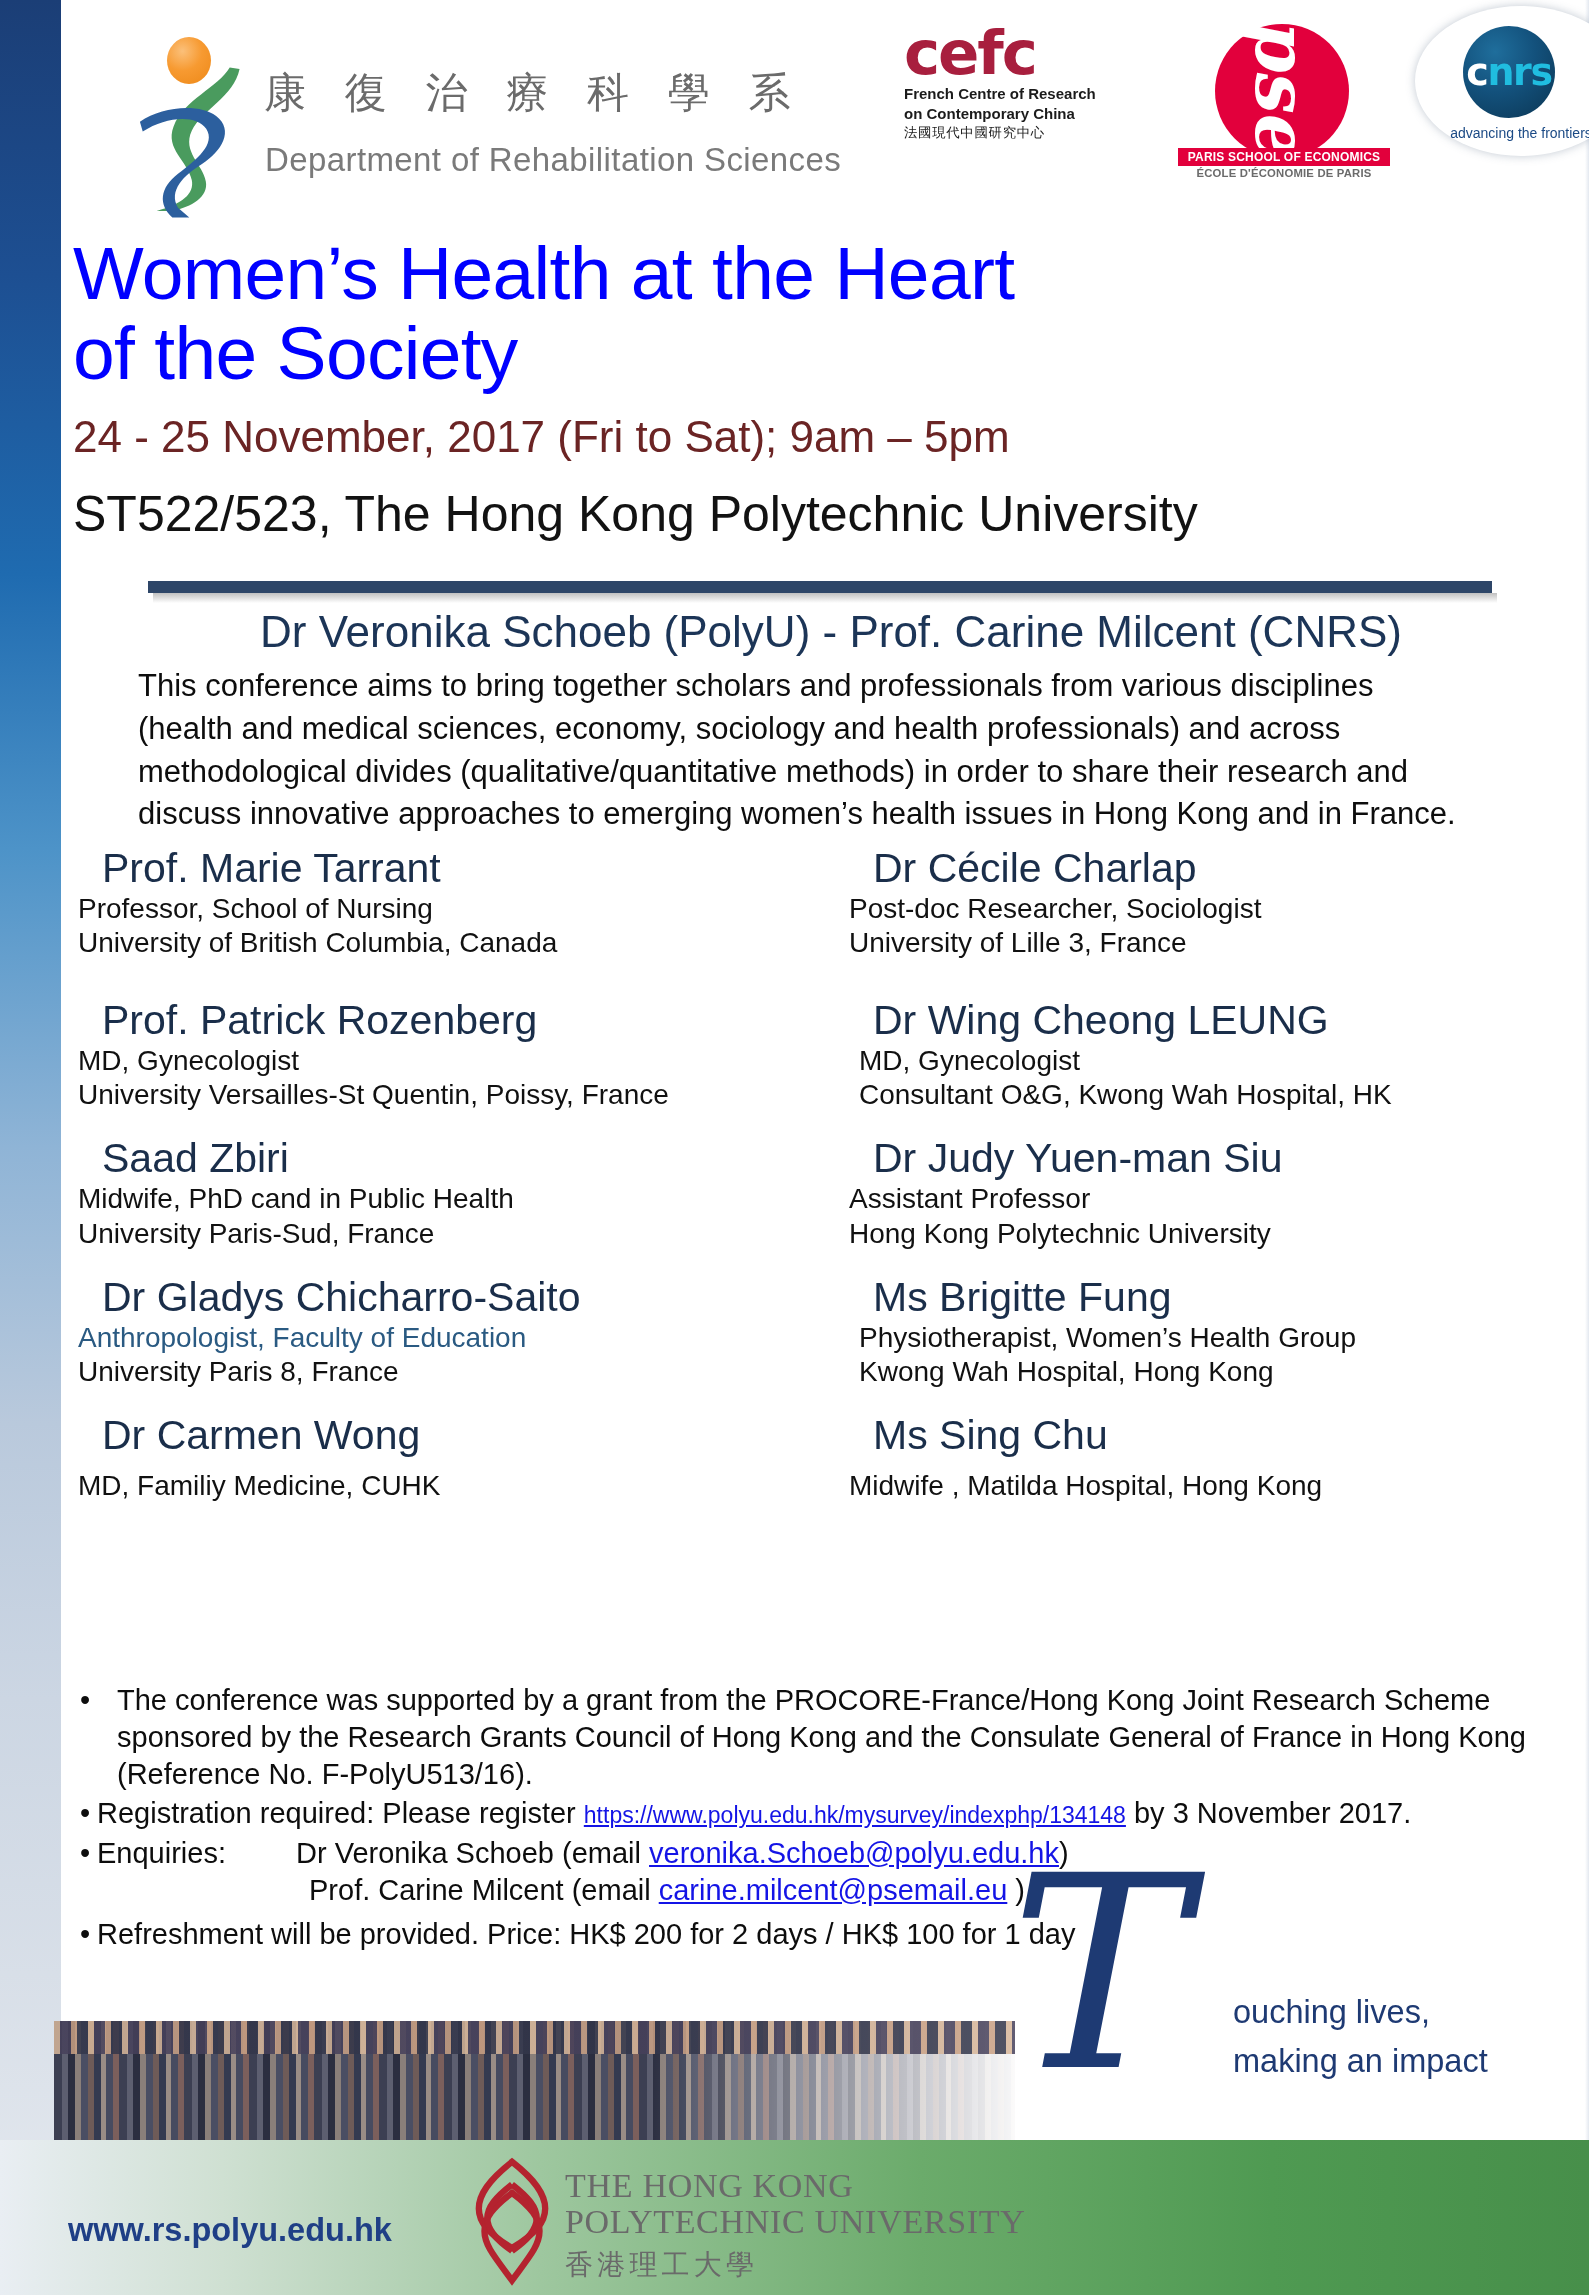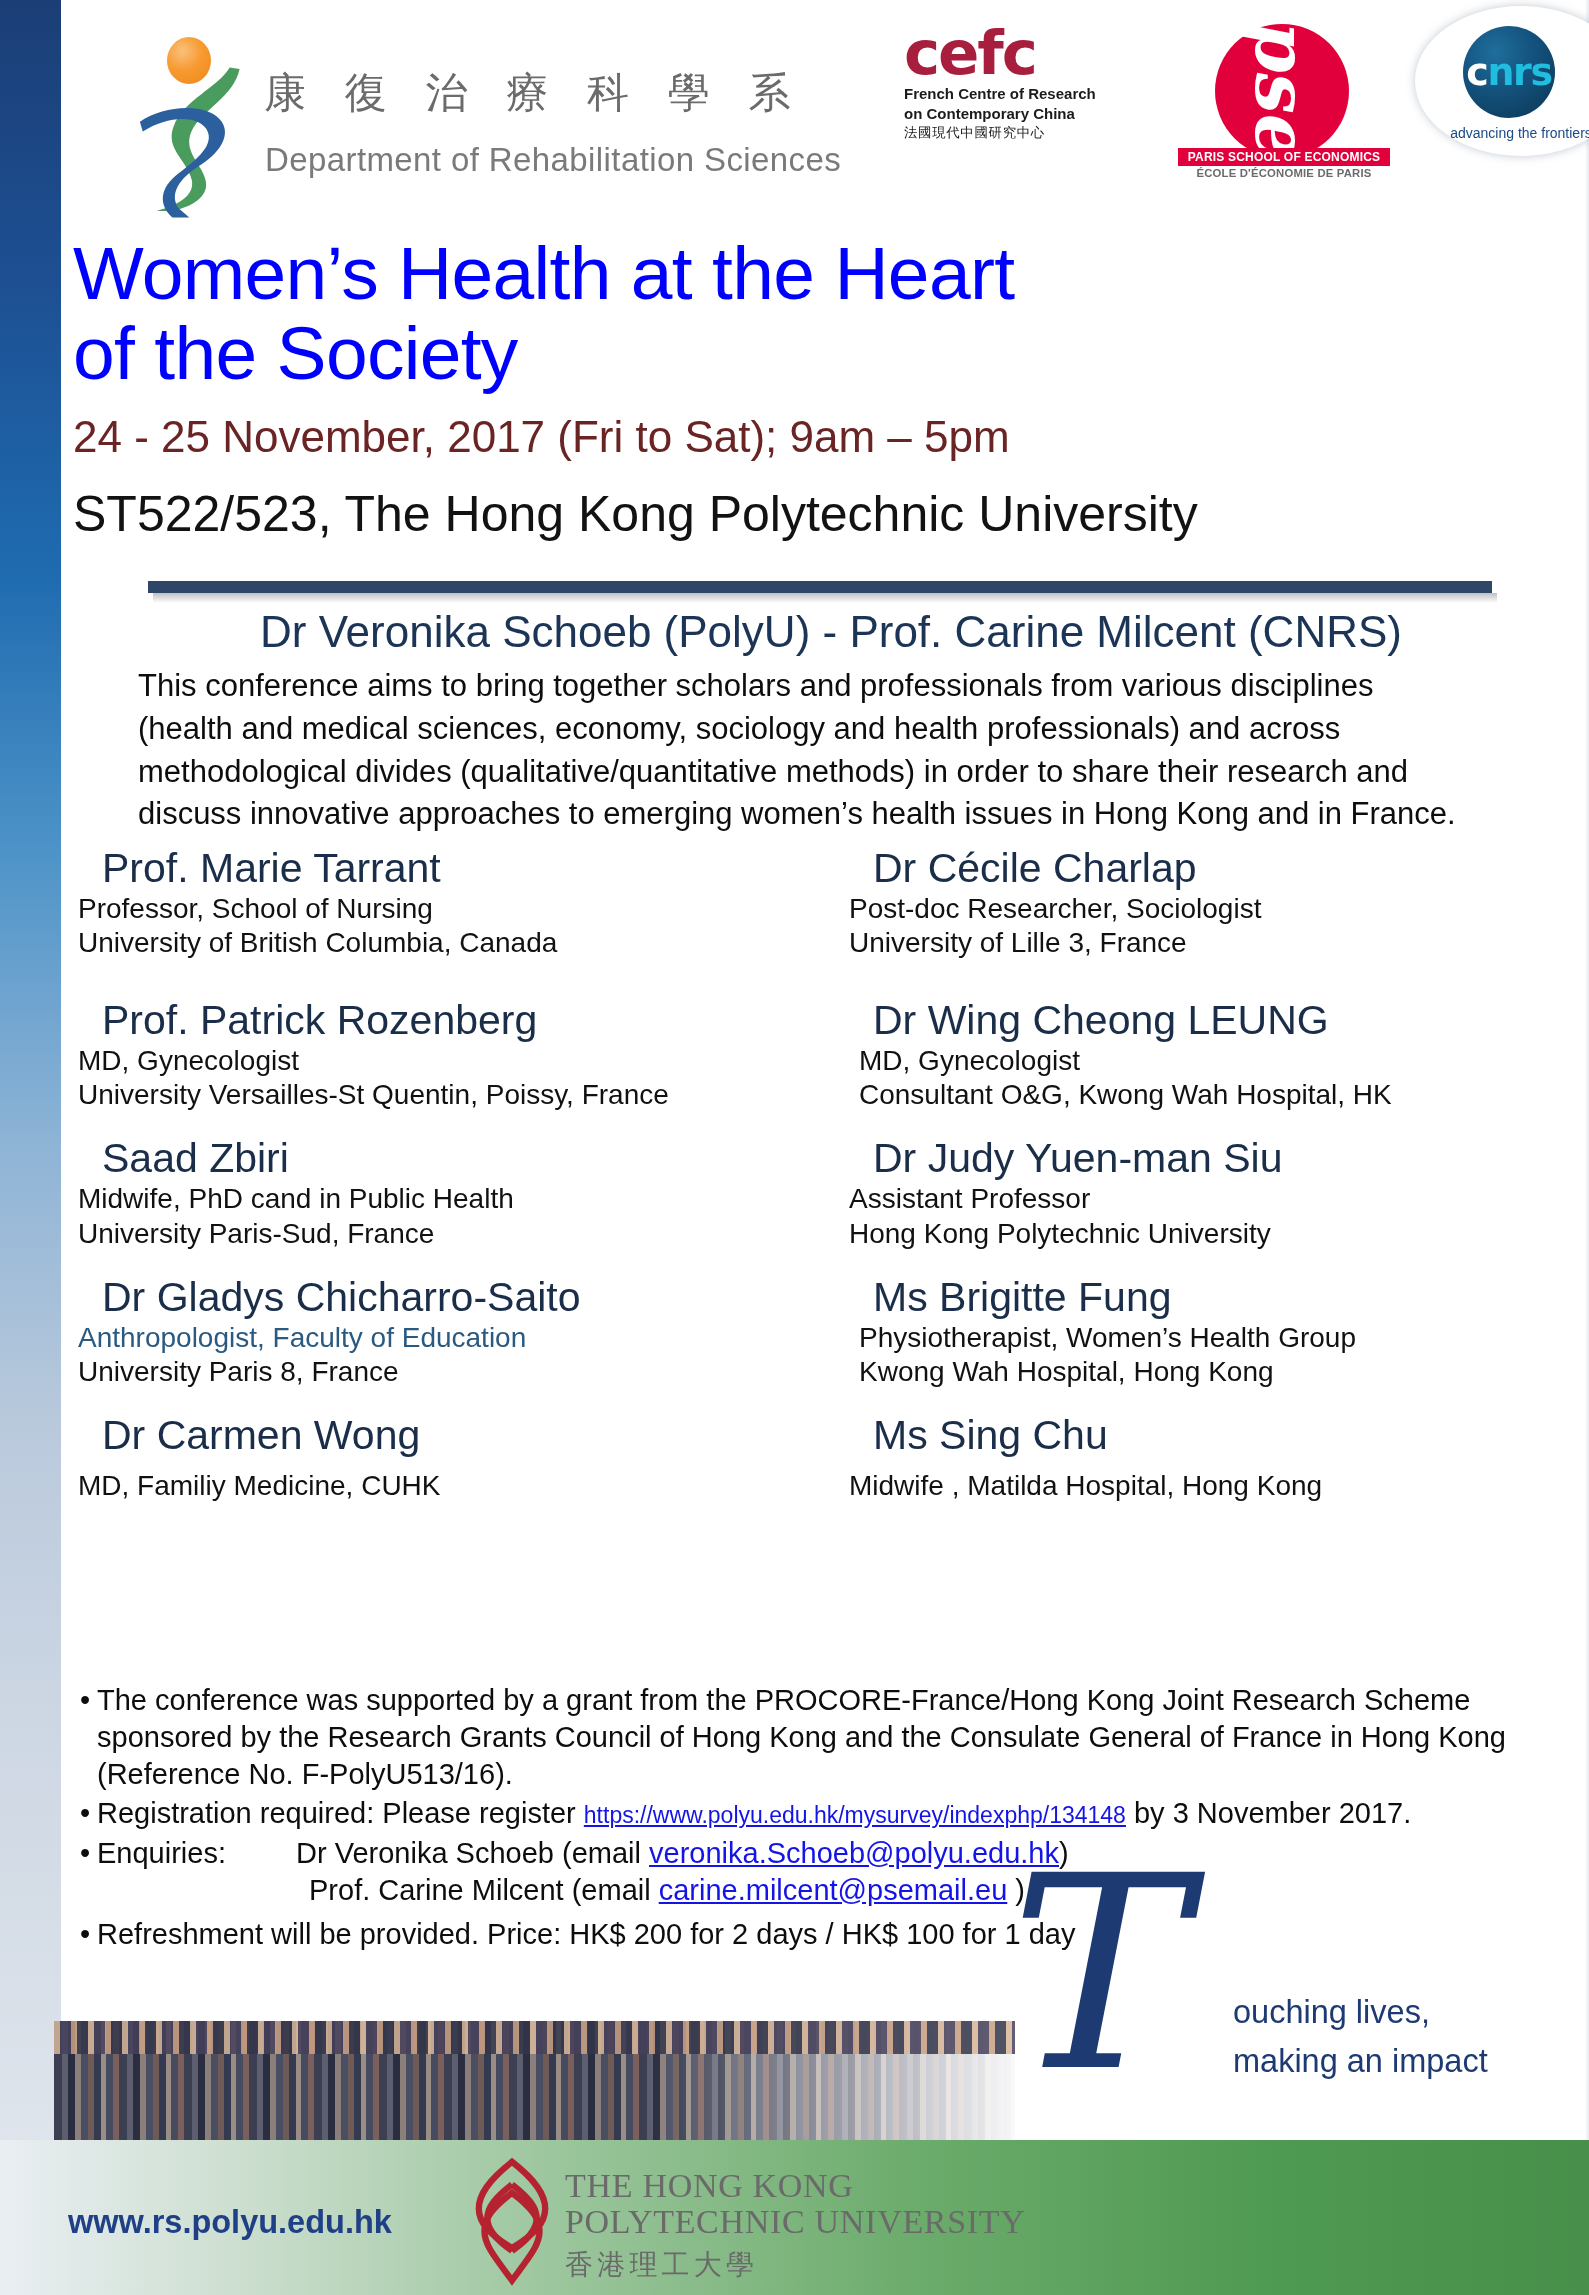--- a/index.html
+++ b/index.html
@@ -337,21 +337,21 @@
     display: flex;
     margin-bottom: 2.8px;
   }
   .note-bullet {
     width: 24px;
     flex: 0 0 24px;
     text-align: center;
     line-height: 1.27;
   }
   .note-body { flex: 1 1 auto; }
-  .note-body .sub { display: block; }
+  .note-body .sub { display: block; margin-left: 20px; }
   .note-body .indent3 { padding-left: 212px; display: block; }
 
   a.link, .link {
     color: #1414e6;
     text-decoration: underline;
   }
   .link-small {
     font-size: 23px;
     color: #1414e6;
     text-decoration: underline;
@@ -428,21 +428,21 @@
     background: linear-gradient(to right,
       #e9eef3 0%,
       #cfe0d2 14%,
       #9ec79f 34%,
       #6bab6b 58%,
       #4f9a52 80%,
       #478f4a 100%);
   }
   .footer-url {
     position: absolute;
-    left: 68px; top: 64px;
+    left: 68px; top: 72px;
     color: #1f3f86;
     font-size: 32.5px;
     font-weight: bold;
     font-family: "Liberation Sans", sans-serif;
   }
   .polyu-mark {
     position: absolute;
     left: 452px; top: 15.5px;
     width: 120px; height: 131px;
   }

